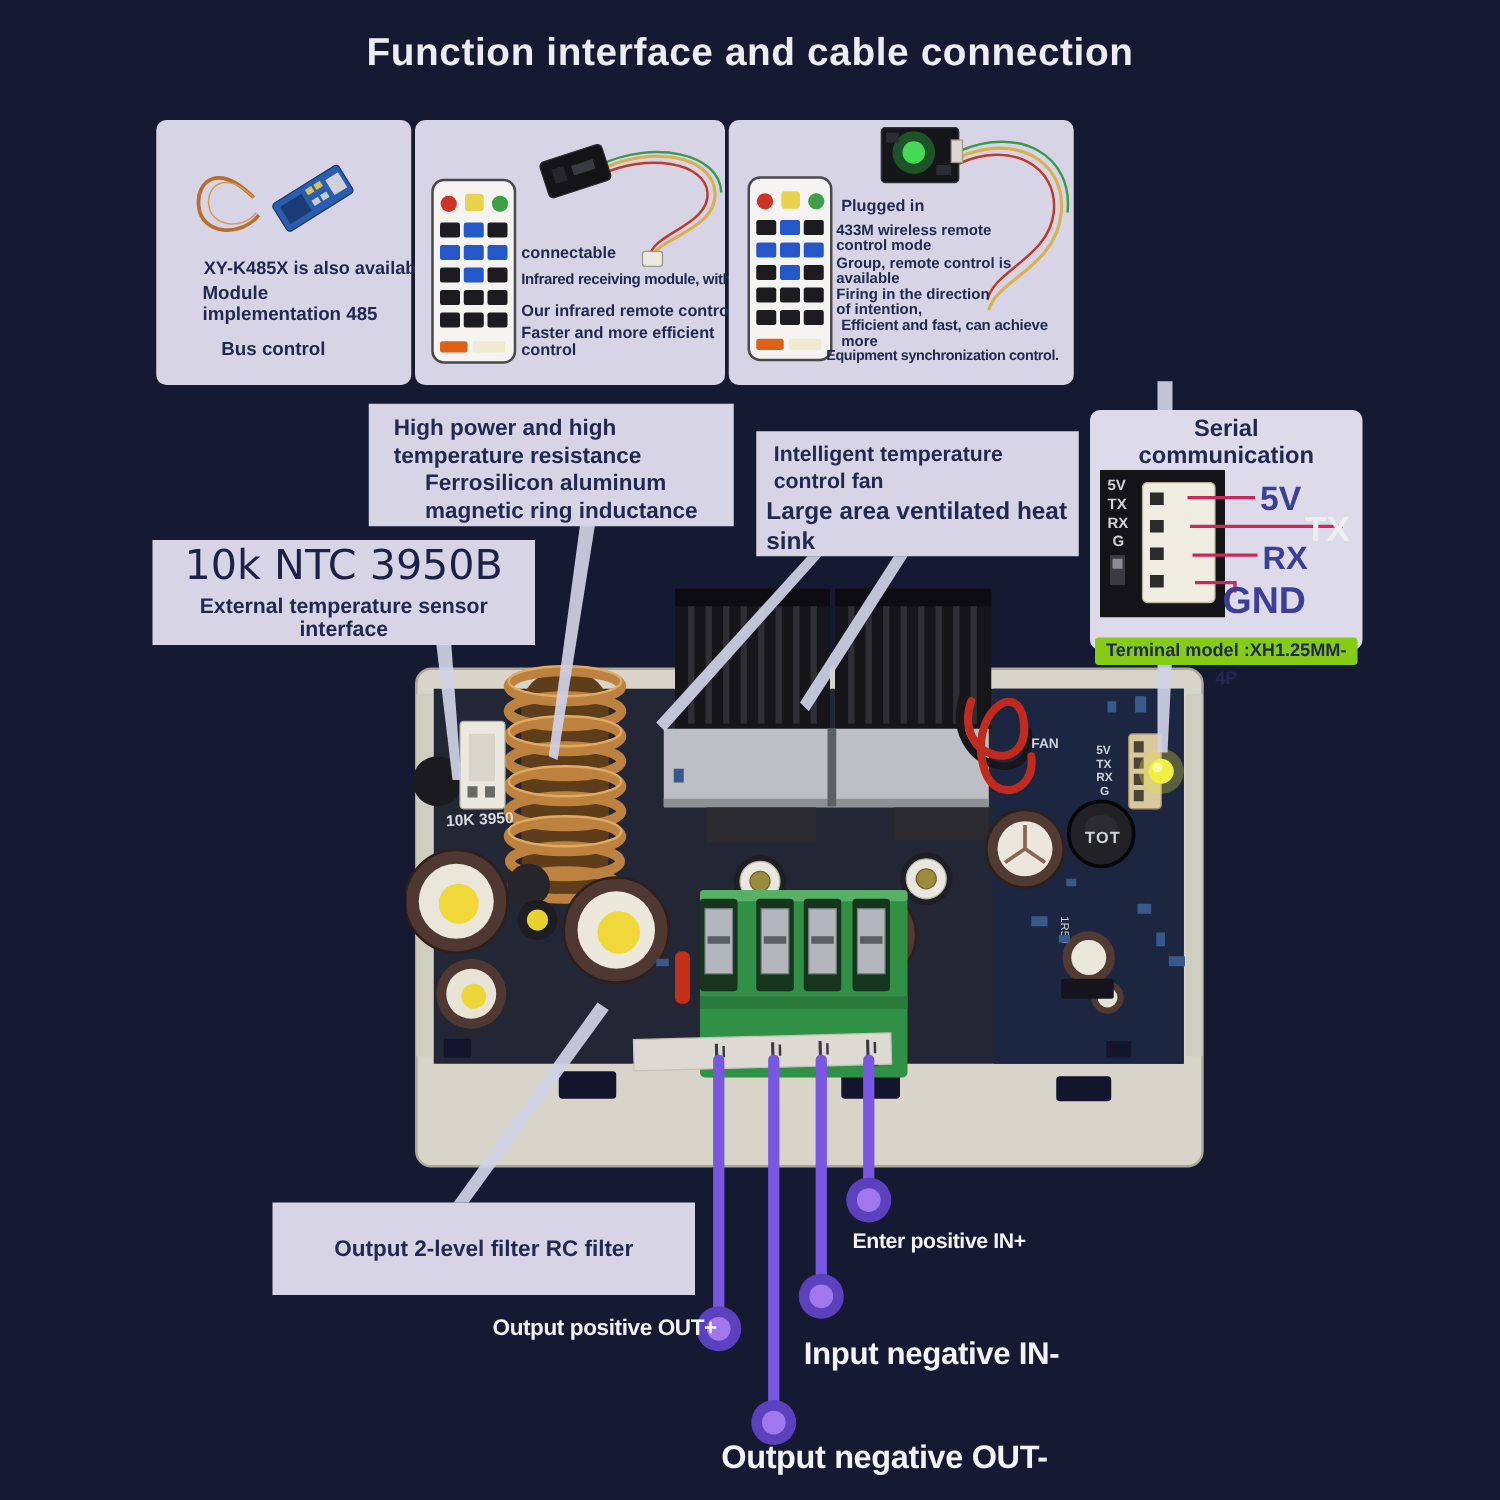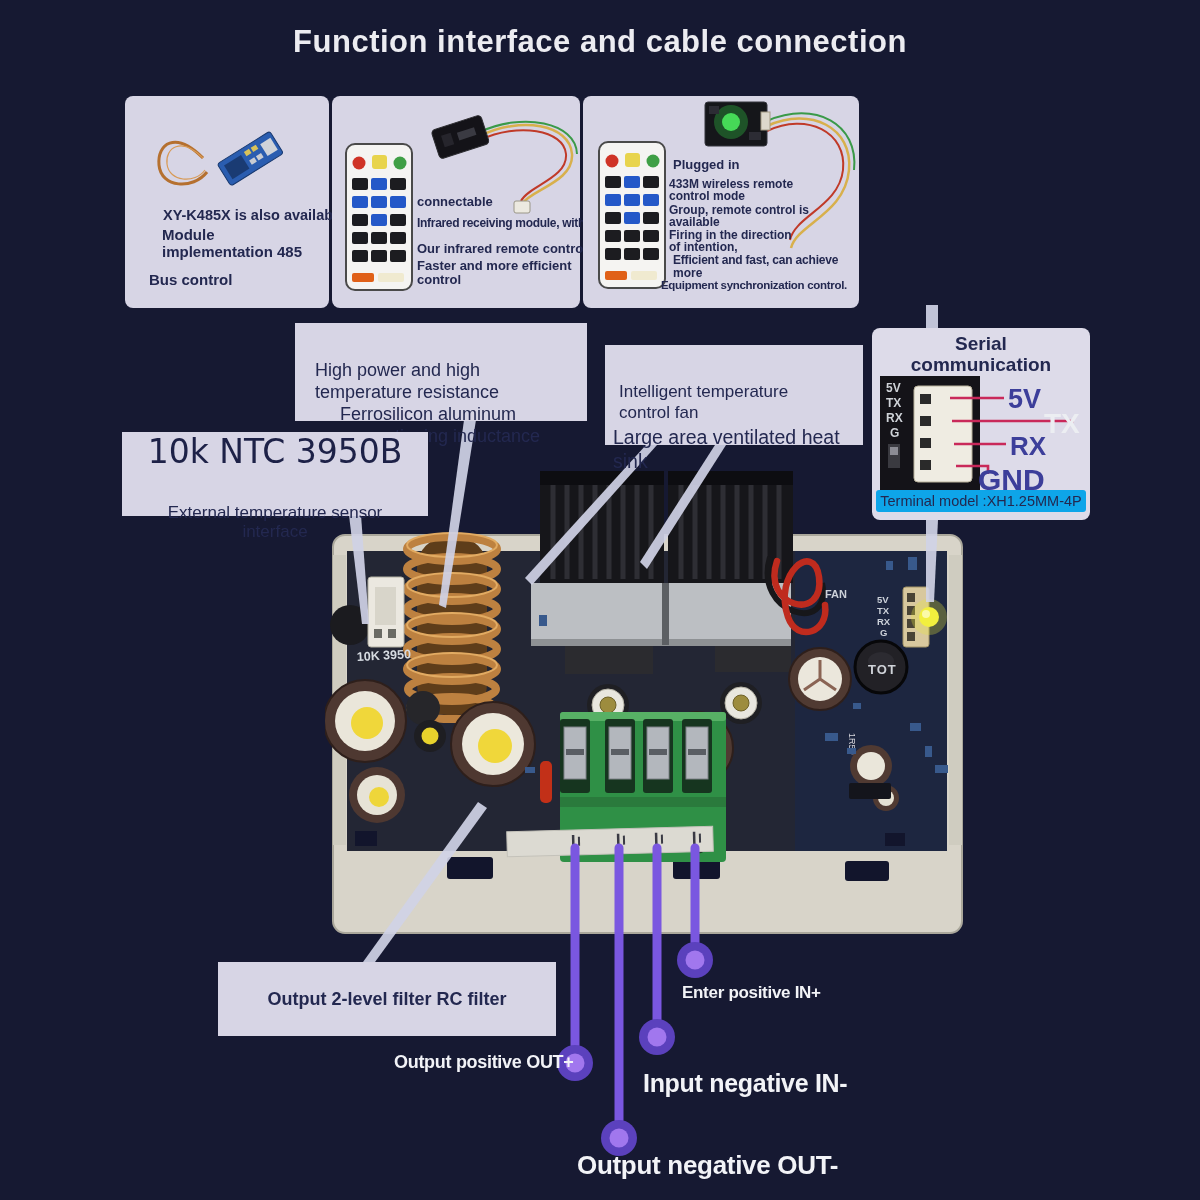--- a/index.html
+++ b/index.html
@@ -13,28 +13,28 @@
   .abs { position:absolute; }
   .page-title {
     position:absolute; left:0; top:24px; width:1200px;
     text-align:center; font-size:31px; font-weight:bold;
     letter-spacing:0.5px; color: var(--title-text, #ececf1);
   }
   .panel-row { position:absolute; left:125px; top:96px; width:957px; height:212px; display:flex; gap:3px; }
   .panel { position:relative; background: var(--panel, #d7d5e5); border-radius:8px; overflow:visible; flex:none; }
   .panel .txt { position:absolute; font-weight:bold; color:var(--panel-text,#232850); white-space:nowrap; line-height:1.1; }
   .callout { position:absolute; background: var(--panel, #d7d5e5); z-index:3; }
-  .callout .ln { position:absolute; font-weight:normal; color:var(--panel-text,#232850); white-space:nowrap;margin-top:28px; }
+  .callout .ln { position:absolute; font-weight:bold; color:var(--panel-text,#232850); white-space:nowrap; }
   .bottom-label { position:absolute; font-weight:bold; color:#f2f3f7; white-space:nowrap; z-index:5; letter-spacing:-0.3px; }
   .overlay-svg { position:absolute; left:0; top:0; z-index:2; }
   .board-svg { position:absolute; left:325px; top:465px; z-index:1; }
   .serial-box { border-radius:8px; background:#dddbe9; }
   .serial-title { position:absolute; width:100%; text-align:center; font-weight:bold; font-size:19px; color:var(--panel-text,#232850); }
-  .serial-footer { position:absolute; left:4px; top:162px; width:210px; height:22px; background:#0ea5e9;
-    border-radius:3px; text-align:center; font-weight:normal; font-size:14.5px; line-height:22px; color:var(--panel-text,#232850); }
+  .serial-footer { position:absolute; left:4px; top:182px; width:210px; height:22px; background:#84cc16;
+    border-radius:3px; text-align:center; font-weight:bold; font-size:14.5px; line-height:22px; color:var(--panel-text,#232850); }
   .rc-box { position:absolute; left:218px; top:962px; width:338px; height:74px; background:var(--panel,#d7d5e5);
     display:flex; align-items:center; justify-content:center; z-index:3; }
   .rc-box span { font-weight:bold; font-size:18px; color:var(--panel-text,#232850); }
   .ntc-title { position:absolute; left:0; width:100%; text-align:center;
     font-family:"DejaVu Sans", sans-serif; font-weight:400; font-size:33px; color:#1d2147; top:0px; }
 </style>
 </head>
 <body>
 
 <div class="page-title">Function interface and cable connection</div>
@@ -51,21 +51,21 @@
         <rect x="104" y="40" width="6" height="5" fill="#d8c25a"></rect>
         <rect x="112" y="40" width="6" height="5" fill="#d8c25a"></rect>
         <rect x="104" y="50" width="6" height="5" fill="#c8ccd2"></rect>
         <rect x="112" y="50" width="6" height="5" fill="#c8ccd2"></rect>
         <rect x="122" y="42" width="12" height="14" fill="#cfd3d9"></rect>
       </g>
     </svg>
     <span class="txt" style="left:38px;top:112px;font-size:14.5px;">XY-K485X is also available</span>
     <span class="txt" style="left:37px;top:131px;font-size:15px;">Module</span>
     <span class="txt" style="left:37px;top:148px;font-size:15px;">implementation 485</span>
-    <span class="txt" style="left:24px;top:176px;font-size:15px;">Bus control</span>
+    <span class="txt" style="left:52px;top:176px;font-size:15px;">Bus control</span>
   </div>
 
 
   <div class="panel" style="width:248px;">
     <svg class="abs" style="left:12px;top:46px;" width="70" height="150" viewBox="0 0 70 150">
       <rect x="2" y="2" width="66" height="146" rx="9" fill="#f5f4f2" stroke="#4a4a4a" stroke-width="2"></rect>
       <circle cx="15" cy="21" r="6.5" fill="#cf3326"></circle>
       <rect x="28" y="13" width="15" height="14" rx="3" fill="#e8d44c"></rect>
       <circle cx="56" cy="21" r="6.5" fill="#3f9f45"></circle>
       <g fill="#1c1c20">

